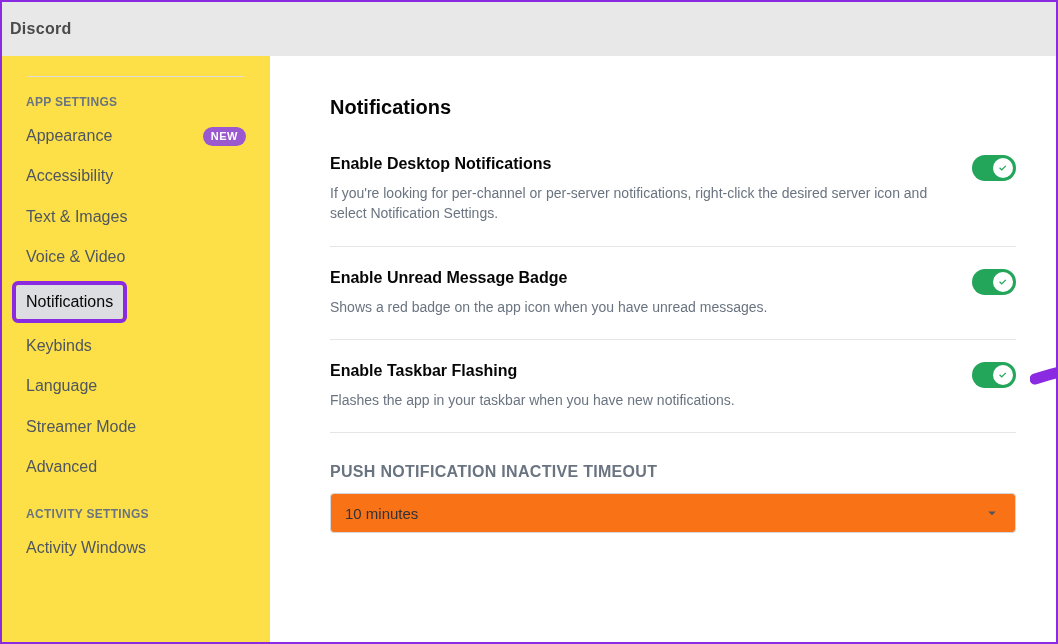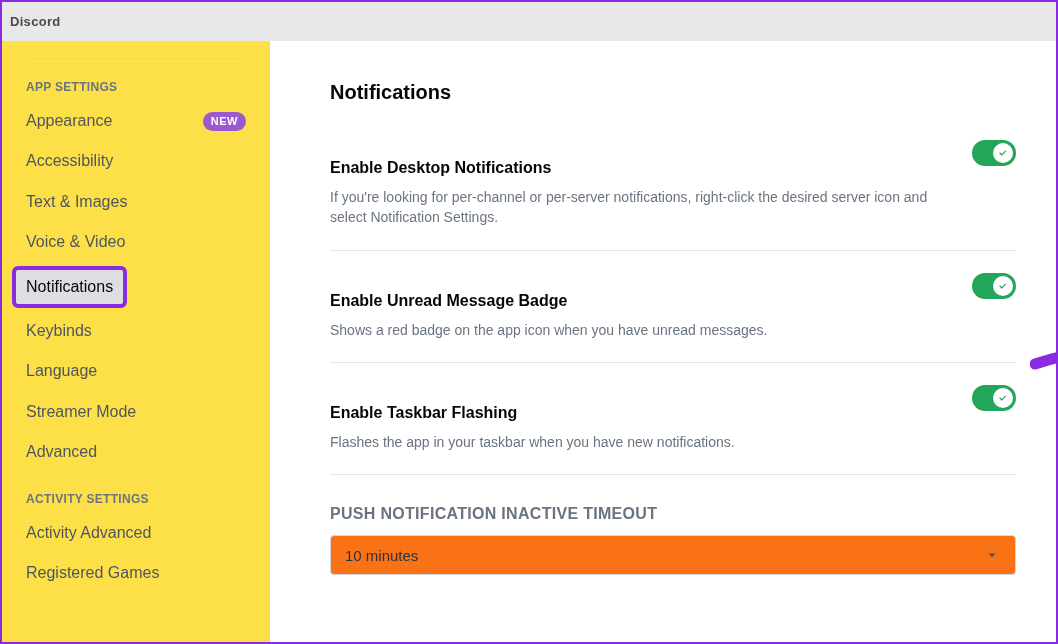--- a/index.html
+++ b/index.html
@@ -1,30 +1,30 @@
 <!DOCTYPE html>
 <html><head>
 <meta charset="utf-8">
 <style>
 * { box-sizing: border-box; margin: 0; padding: 0; }
 body { font-family: -apple-system, BlinkMacSystemFont, "Segoe UI", Helvetica, Arial, sans-serif; background: #f7f7f7; width: 1058px; height: 644px; overflow: hidden; border: 2px solid #8a2be2; }
-.titlebar { background: #e8e8e8; padding: 12px 8px; font-size: 13px; font-weight: 700; color: #4a4a4a; letter-spacing: 0.3px; }
+.titlebar { background: #e8e8e8; padding: 18px 8px; font-size: 16px; font-weight: 700; color: #4a4a4a; letter-spacing: 0.3px; }
 .container { display: flex; height: calc(100% - 18px); background: #fff; }
 .sidebar { width: 268px; min-width: 268px; background: #fde047; padding: 0 10px 20px 10px; overflow-y: auto; }
 .divider-top { border-top: 1px solid #dcddde; margin: 20px 16px 0 16px; }
 .section-header { font-size: 12px; font-weight: 700; color: #6a7480; letter-spacing: 0.3px; padding: 18px 14px 6px 14px; }
 .sidebar-item { display: flex; align-items: center; justify-content: space-between; font-size: 16px; color: #4f5660; padding: 8px 14px; border-radius: 4px; cursor: pointer; margin: 2px 0; line-height: 1.4; }
 .sidebar-item.selected { background: #dcdee1; color: #060607; border-radius: 4px; }
 .highlight-box { border: 4px solid #8a2be2; border-radius: 6px; display: inline-block; margin: 2px 0; }
 .highlight-box .sidebar-item { margin: 0; padding: 6px 10px; }
 .new-badge { background: #9b59d0; color: #fff; font-size: 11px; font-weight: 700; padding: 2px 8px; border-radius: 10px; letter-spacing: 0.5px; text-align: right; }
 .content { flex: 1; padding: 40px 40px 0 60px; overflow-y: auto; background: #fff; position: relative; }
 .page-title { font-size: 20px; font-weight: 700; color: #060607; margin-bottom: 36px; }
 .setting-row { display: flex; align-items: flex-start; justify-content: space-between; gap: 20px; }
-.setting-text { flex: 1; margin-top: 19px; }
+.setting-text { flex: 1; }
 .setting-title { font-size: 16px; font-weight: 600; color: #060607; margin-bottom: 10px; }
 .setting-desc { font-size: 14px; color: #6a7480; line-height: 1.45; margin-bottom: 22px; }
 .hr { border: none; border-top: 1px solid #e6e6e8; margin: 0 0 22px 0; }
 .toggle { width: 44px; height: 26px; border-radius: 13px; background: #23a55a; position: relative; flex-shrink: 0; cursor: pointer; margin-top: 0; }
 .toggle-knob { position: absolute; right: 3px; top: 3px; width: 20px; height: 20px; border-radius: 50%; background: #fff; display: flex; align-items: center; justify-content: center; }
 .toggle-knob svg { width: 12px; height: 12px; }
 .sub-header { font-size: 16px; font-weight: 700; color: #6a7480; letter-spacing: 0.3px; margin: 30px 0 12px 0; }
 .select-box { display: flex; align-items: center; justify-content: space-between; background: #f97316; border: 1px solid #d4d7dc; border-radius: 4px; padding: 10px 14px; font-size: 15px; color: #2e3338; cursor: pointer; }
 .select-box svg { width: 18px; height: 18px; fill: #4f5660; }
 .arrow-annot { position: absolute; top: 288px; left: 760px; width: 210px; height: 50px; pointer-events: none; }
@@ -65,24 +65,21 @@
     </div>
     <div class="sidebar-item">
       <span>Streamer Mode</span>
     </div>
     <div class="sidebar-item">
       <span>Advanced</span>
     </div>
 
     <div class="section-header">ACTIVITY SETTINGS</div>
     <div class="sidebar-item">
-      <span>Activity Advanced</span>
-    </div>
-    <div class="sidebar-item">
-      <span>Registered Games</span>
+      <span>Activity Windows</span>
     </div>
   </aside>
 
   <main class="content">
     <h1 class="page-title">Notifications</h1>
 
     <div class="setting-row">
       <div class="setting-text">
         <div class="setting-title">Enable Desktop Notifications</div>
         <div class="setting-desc">If you're looking for per-channel or per-server notifications, right-click the desired server icon and select Notification Settings.</div>

